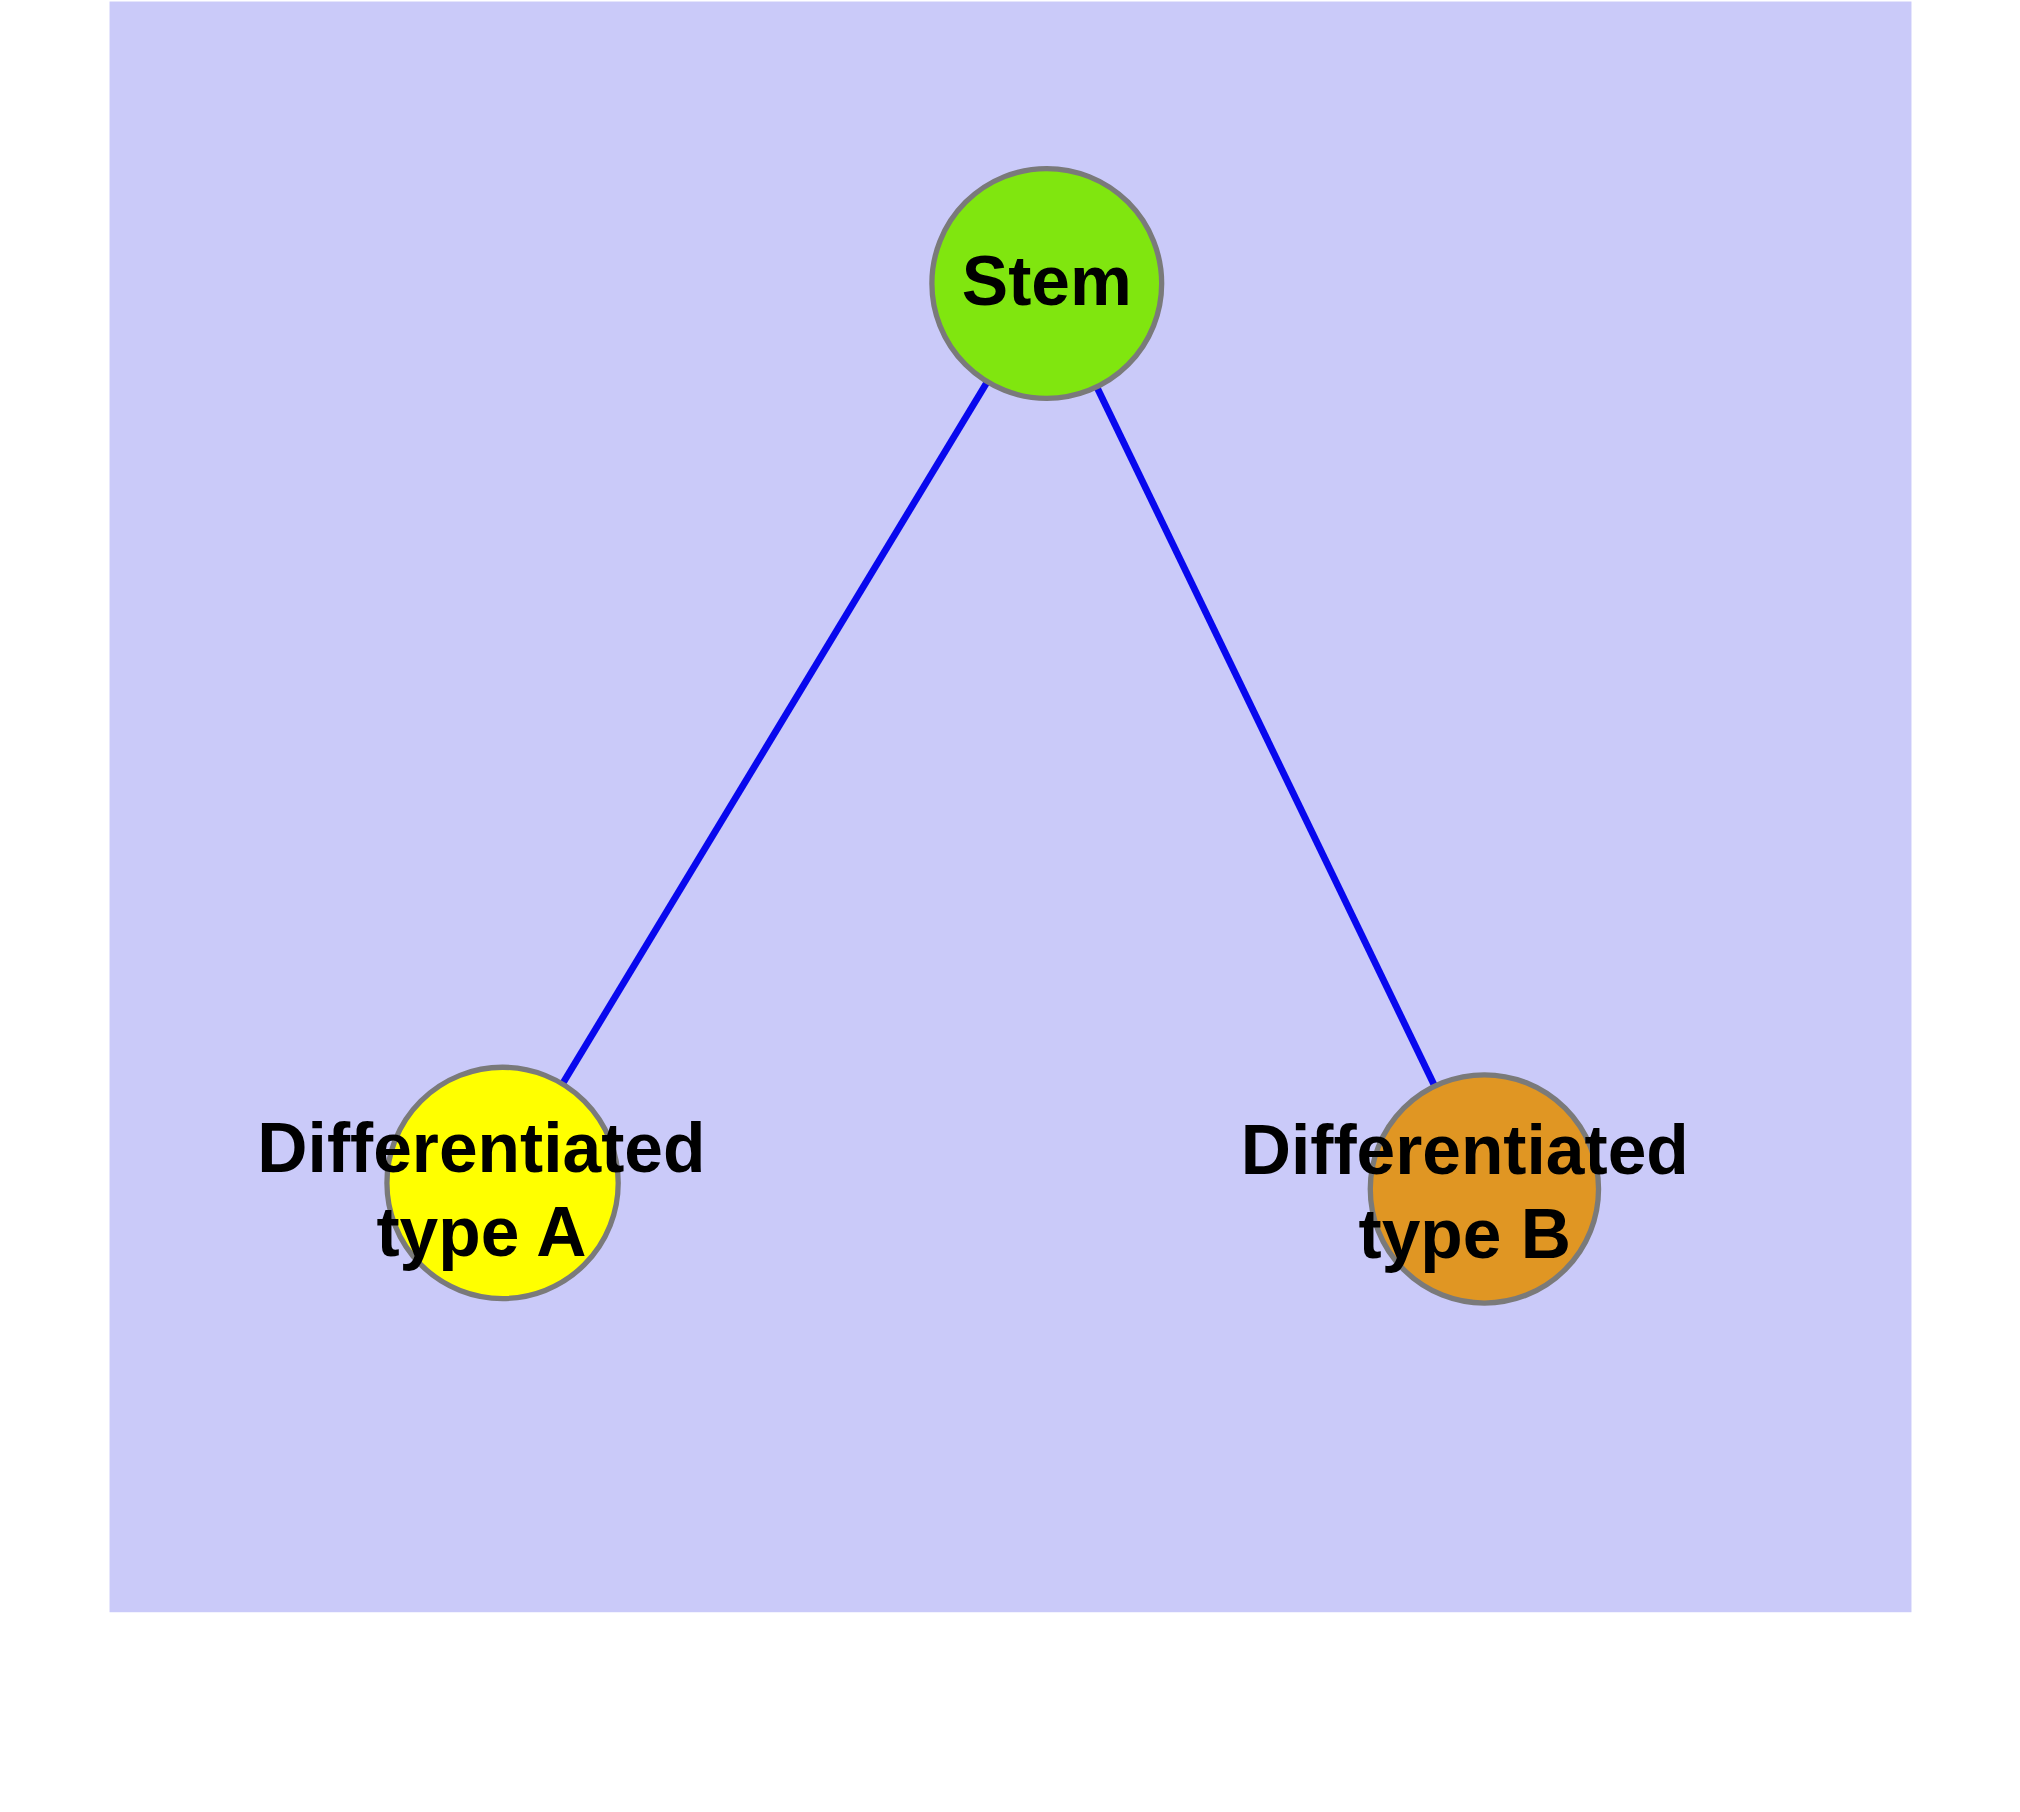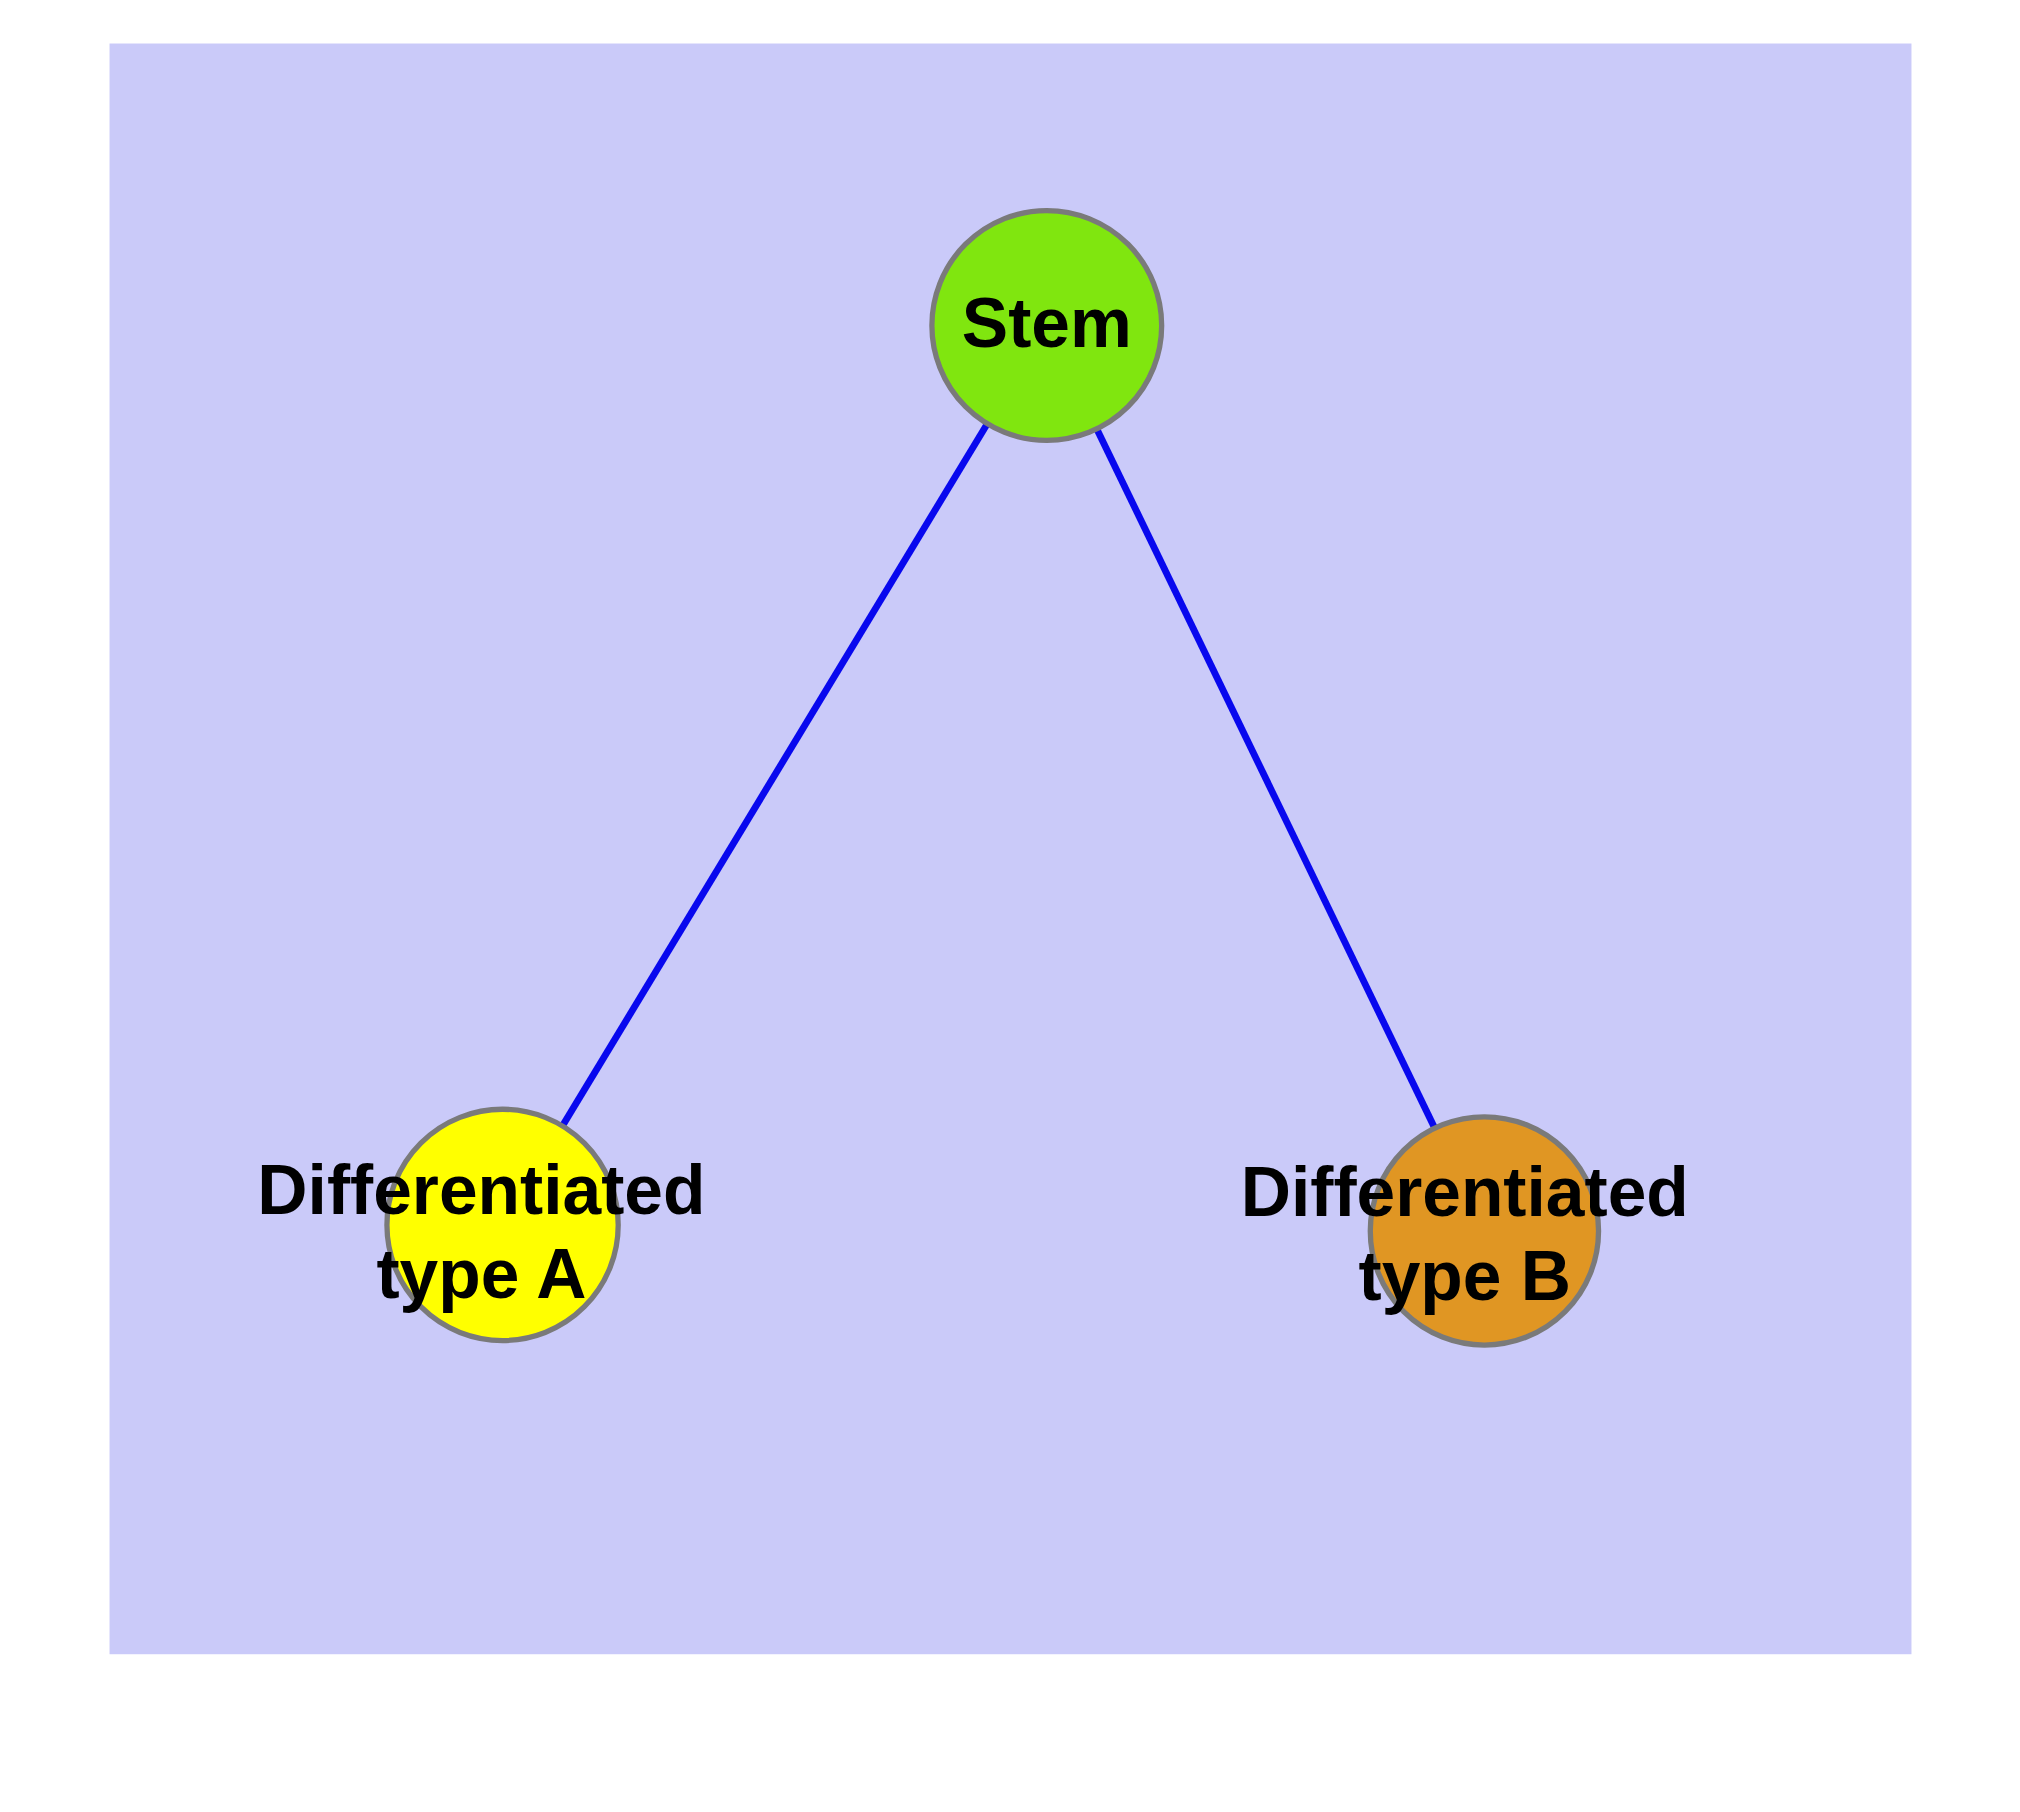--- a/index.html
+++ b/index.html
@@ -13,21 +13,20 @@
     position: relative;
     overflow: hidden;
     font-family: "Liberation Sans", sans-serif;
   }
   #diagram-canvas {
     position: absolute;
     left: 0;
     top: 0;
     width: 2021px;
     height: 1616px;
-    margin-top: 42px;
   }
   #graph-svg {
     display: block;
     width: 100%;
     height: 100%;
   }
   #graph-svg text {
     font-family: "Liberation Sans", sans-serif;
     font-weight: bold;
   }

